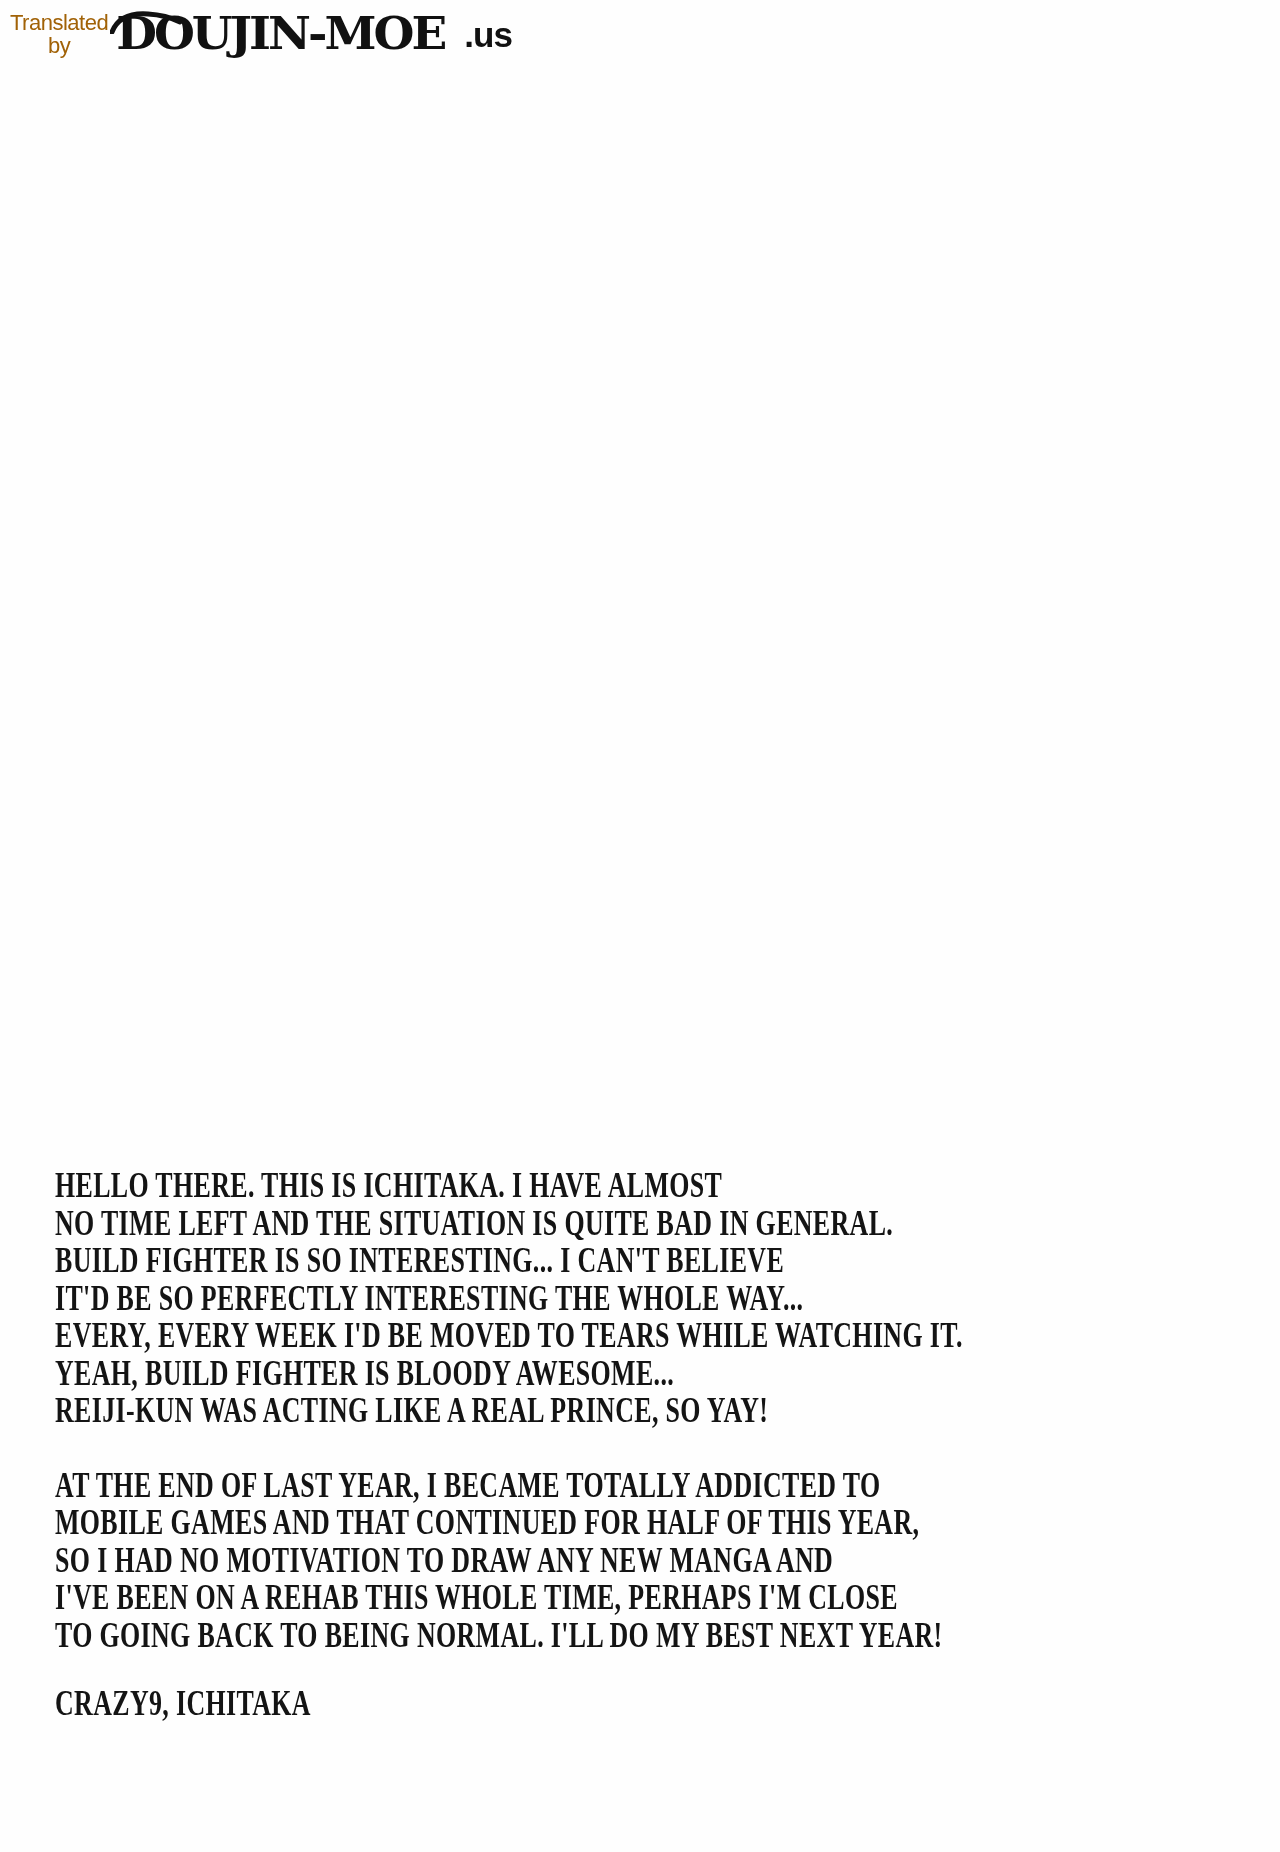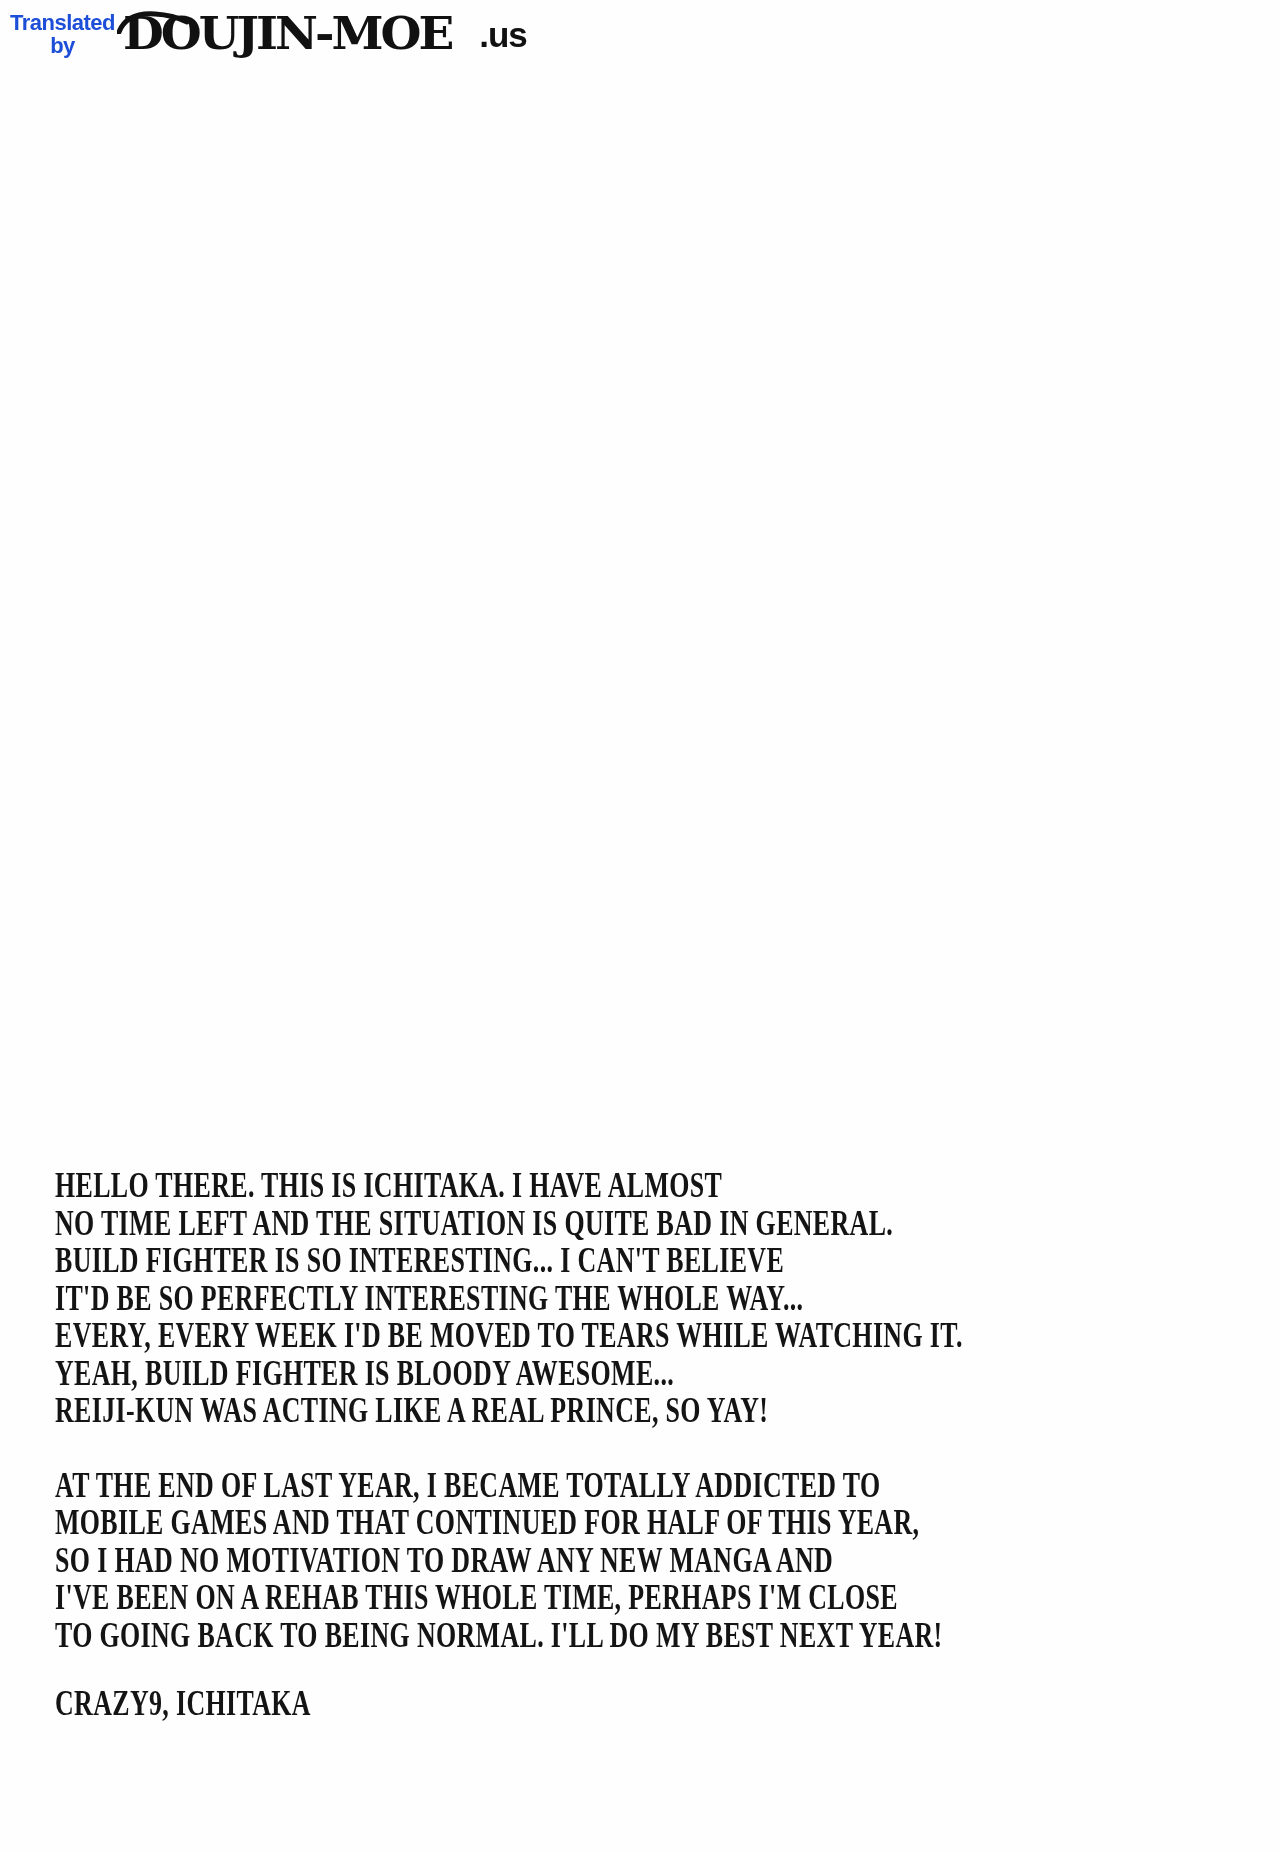--- a/index.html
+++ b/index.html
@@ -19,24 +19,24 @@
   
   .header {
     position: absolute;
     left: 10px;
     top: 6px;
     display: flex;
     align-items: flex-start;
   }
   .credit {
     font-family: "Liberation Sans", sans-serif;
-    font-weight: 700;
+    font-weight: 400;
     font-size: 22px;
     line-height: 23px;
-    color: #1d4ed8;
+    color: #a16207;
     text-align: center;
     padding-top: 5px;
     letter-spacing: -0.5px;
   }
   .credit-word {
     display: block;
   }
   .logo {
     display: flex;
     align-items: flex-end;
@@ -60,21 +60,21 @@
     color: #111111;
     transform: scaleY(0.95);
     transform-origin: left bottom;
   }
   .logo-tld {
     font-family: "Liberation Sans", sans-serif;
     font-weight: 700;
     font-size: 35px;
     line-height: 35px;
     color: #111111;
-    margin-left: 16px;
+    margin-left: 8px;
     padding-bottom: 6px;
     letter-spacing: -1px;
   }
 
   
   .afterword {
     position: absolute;
     left: 55px;
     top: 1167px;
     font-family: "Liberation Serif", serif;

